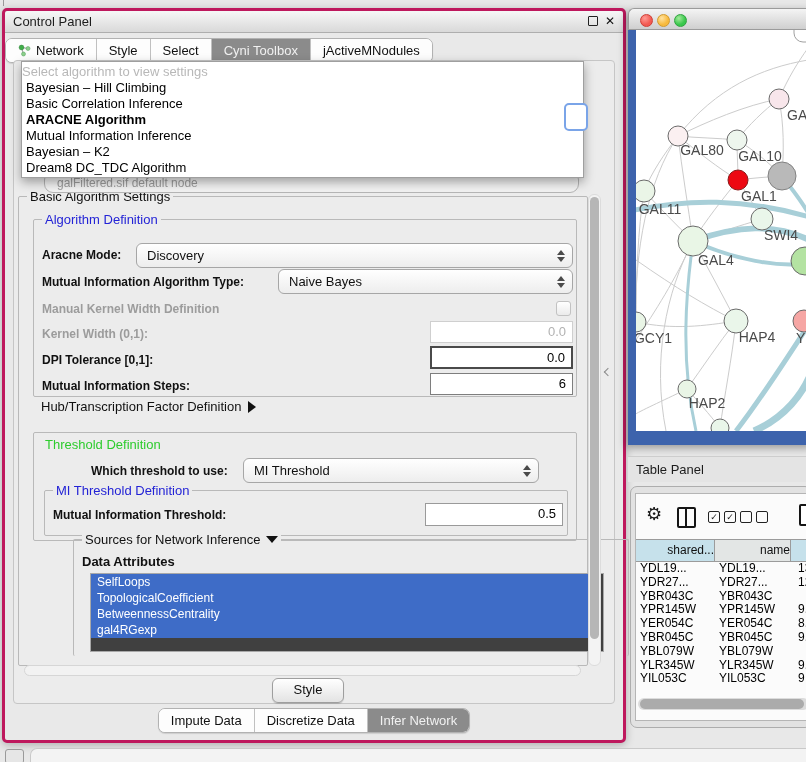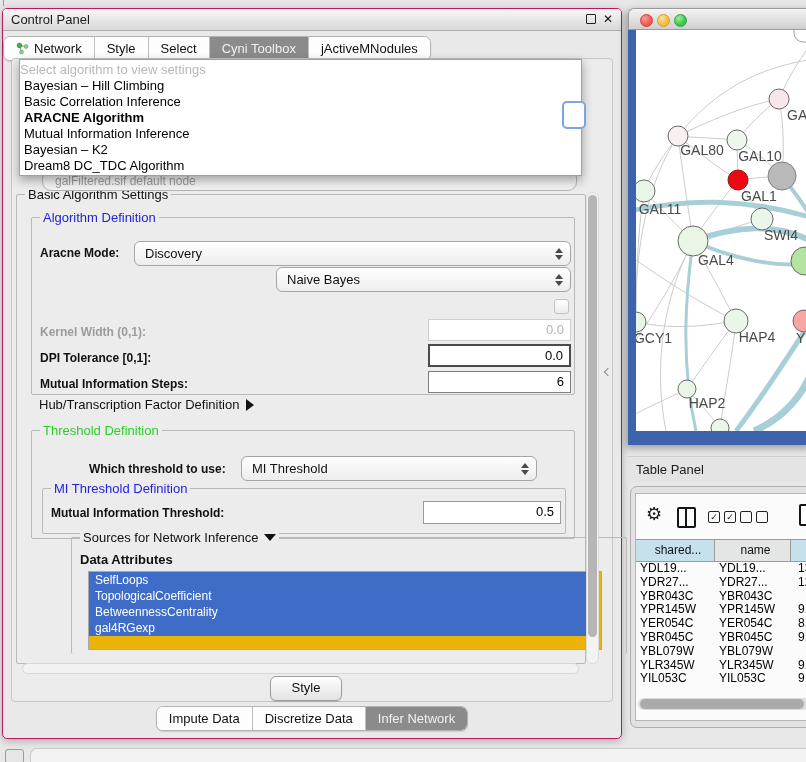--- a/index.html
+++ b/index.html
@@ -6,21 +6,21 @@
   body{
     width:806px;height:762px;position:relative;overflow:hidden;
     background:#e8e8e8;
     font-family:"Liberation Sans","DejaVu Sans",sans-serif;
     -webkit-font-smoothing:antialiased;
   }
   .abs{position:absolute;}
 
   
   .cp-window{left:2px;top:8px;width:618px;height:729px;background:#e9e9e9;
-    border:1px solid #be185d;border-radius:5px;box-shadow:0 2px 8px rgba(0,0,0,.25);}
+    border:3px solid #be185d;border-radius:5px;box-shadow:0 2px 8px rgba(0,0,0,.25);}
   .titlebar{left:0;top:0;right:0;height:22px;
     background:linear-gradient(#f7f7f7,#d9d9d9);
     border-bottom:1px solid #aeaeae;border-radius:4px 4px 0 0;
     display:flex;align-items:center;font-size:13px;color:#1c1c1c;padding-left:8px;box-sizing:border-box;}
   .win-icons{position:absolute;right:8px;top:4px;display:flex;gap:7px;align-items:center;}
   .float-ic{width:8px;height:8px;border:1.5px solid #222;border-radius:1px;}
   .close-ic{font-size:12px;font-weight:bold;color:#111;line-height:12px;}
 
   
   .tabbar{left:0;top:27px;right:0;display:flex;justify-content:flex-start;}
@@ -42,21 +42,21 @@
   .algo-item.bold{font-weight:bold;}
   .combo-sliver{left:550px;top:42px;width:20px;height:24px;background:#fff;border:2px solid #7aa4e8;
     border-radius:5px;z-index:31;}
   .bg-combo{left:30px;top:110px;width:535px;height:22px;border:1px solid #b5b5b5;border-radius:9px;
     background:#f2f2f2;z-index:5;font-size:12px;color:#9c9c9c;line-height:22px;padding-left:12px;box-sizing:border-box;}
 
   
   .fs{position:absolute;border:1px solid #b9b9b9;border-radius:2px;}
   .fs>.legend{position:absolute;top:-8px;left:8px;background:#ececec;padding:0 3px;font-size:13px;line-height:15px;}
   .leg-blue{color:#2323d6;}
-  .leg-green{color:#2ecc2e;}
+  .leg-green{color:#2ecc2e;margin-top:12px;}
   .leg-black{color:#111;}
 
   .lbl{position:absolute;font-size:12px;font-weight:bold;color:#111;white-space:nowrap;}
   .lbl.dis{color:#9c9c9c;}
 
   .combo{position:absolute;height:25px;border:1px solid #a6a6a6;border-radius:6px;
     background:linear-gradient(#ffffff,#ededed);font-size:13px;color:#111;
     display:flex;align-items:center;padding-left:10px;box-sizing:border-box;}
   .stepper{position:absolute;right:5px;top:0;bottom:0;width:12px;display:flex;flex-direction:column;
     align-items:center;justify-content:center;gap:2px;}
@@ -70,21 +70,21 @@
   .tf-norm{border:1px solid #7e7e7e;}
   .tf-thin{border:1px solid #9a9a9a;}
 
   .checkbox{position:absolute;width:13px;height:13px;border:1px solid #c2c2c2;border-radius:3px;
     background:linear-gradient(#ffffff,#ebebeb);}
 
   .hub-row{position:absolute;font-size:13px;color:#111;white-space:nowrap;display:flex;align-items:center;gap:7px;}
   .tri-right{width:0;height:0;border-top:6px solid transparent;border-bottom:6px solid transparent;border-left:8px solid #111;}
   .tri-down-s{display:inline-block;width:0;height:0;border-left:6px solid transparent;border-right:6px solid transparent;border-top:7px solid #111;margin-left:5px;vertical-align:1px;}
 
-  .attr-listbox{position:absolute;background:#eab308;border:1px solid #a8a8a8;overflow:hidden;}
+  .attr-listbox{position:absolute;background:#404040;border:1px solid #a8a8a8;overflow:hidden;}
   .attr-item{height:16px;line-height:16px;padding-left:6px;font-size:12px;color:#fff;background:#3e6cc7;
     margin:0 12px 0 0;}
   .attr-scroll{position:absolute;right:2px;top:3px;width:9px;height:68px;background:#a9a9a9;border-radius:4px;}
 
   .vscroll{position:absolute;left:574px;top:133px;width:13px;height:472px;background:#f3f3f3;border:1px solid #dcdcdc;border-radius:6px;box-sizing:border-box;}
   .vscroll-thumb{position:absolute;left:1px;top:2px;width:9px;height:442px;background:#b6b6b6;border-radius:5px;}
   .hstrip{position:absolute;left:10px;top:604px;width:557px;height:11px;background:#f2f2f2;border:1px solid #d6d6d6;border-radius:6px;box-sizing:border-box;}
 
   .apply-btn{position:absolute;left:258px;top:617px;width:70px;height:23px;border:1px solid #9e9e9e;border-radius:6px;
     background:linear-gradient(#ffffff,#e3e3e3);font-size:13px;color:#111;text-align:center;line-height:22px;
@@ -115,21 +115,21 @@
   .gear-ic{position:absolute;left:10px;top:11px;font-size:18px;color:#1a1a1a;line-height:18px;}
   .splitcol-ic{position:absolute;left:41px;top:13px;width:15px;height:17px;border:2px solid #151515;border-radius:2px;}
   .splitcol-ic::after{content:"";position:absolute;left:6px;top:0;bottom:0;width:2px;background:#151515;}
   .cb-ic{display:inline-block;width:10px;height:10px;border:1.5px solid #222;border-radius:2px;
     font-size:9px;line-height:10px;text-align:center;color:#222;font-weight:bold;}
   .cbrow{position:absolute;top:17px;display:flex;gap:4px;}
   .doc-ic{position:absolute;left:163px;top:10px;width:13px;height:18px;border:2px solid #151515;border-radius:2px;background:#fff;}
   .tbl{position:absolute;left:0;top:45px;right:0;}
   .tr,.thr{display:flex;}
   .thr{height:21px;border-top:1px solid #9b9b9b;border-bottom:1px solid #9b9b9b;}
-  .th{font-size:12px;color:#111;text-align:center;line-height:21px;background:#e3e6e5;border-right:1px solid #9b9b9b;box-sizing:border-box;padding-left:6px;}
+  .th{font-size:12px;color:#111;text-align:right;line-height:21px;background:#e3e6e5;border-right:1px solid #9b9b9b;box-sizing:border-box;padding-left:6px;}
   .th.hl{background:#c6e1eb;}
   .c0{width:79px;flex:none;}
   .c1{width:76px;flex:none;}
   .c2{flex:1;}
   .tr{height:13.8px;line-height:13.8px;}
   .td{font-size:12px;color:#000;padding-left:4px;box-sizing:border-box;white-space:nowrap;overflow:hidden;}
   .td.c2{padding-left:7px;}
   .tp-hscroll{position:absolute;left:2px;top:204px;width:171px;height:12px;background:#dcdcdc;border-radius:6px;}
   .tp-hthumb{position:absolute;left:2px;top:1px;width:164px;height:10px;background:#ababab;border-radius:5px;}
 
@@ -207,28 +207,30 @@
 
         <span class="lbl" style="left:8px;top:28px;">Aracne Mode:</span>
         <div class="combo" style="left:102px;top:23px;width:437px;">
           <span>Discovery</span>
           <span class="stepper">
               <span class="tri-up"></span>
               <span class="tri-dn"></span>
             </span>
         </div>
 
+        <span class="lbl" style="left:8px;top:55px;">Mutual Information Algorithm Type:</span>
         <div class="combo" style="left:244px;top:49px;width:295px;">
           <span>Naive Bayes</span>
           <span class="stepper">
               <span class="tri-up"></span>
               <span class="tri-dn"></span>
             </span>
         </div>
 
+        <span class="lbl dis" style="left:8px;top:82px;">Manual Kernel Width Definition</span>
         <span class="checkbox" style="left:522px;top:81px;"></span>
 
         <span class="lbl dis" style="left:8px;top:107px;">Kernel Width (0,1):</span>
         <span class="tfield tf-dis" style="left:396px;top:101px;width:143px;height:22px;">0.0</span>
 
         <span class="lbl" style="left:8px;top:133px;">DPI Tolerance [0,1]:</span>
         <span class="tfield tf-strong" style="left:396px;top:126px;width:143px;height:23px;">0.0</span>
 
         <span class="lbl" style="left:8px;top:159px;">Mutual Information Steps:</span>
         <span class="tfield tf-norm" style="left:396px;top:153px;width:143px;height:22px;">6</span>

